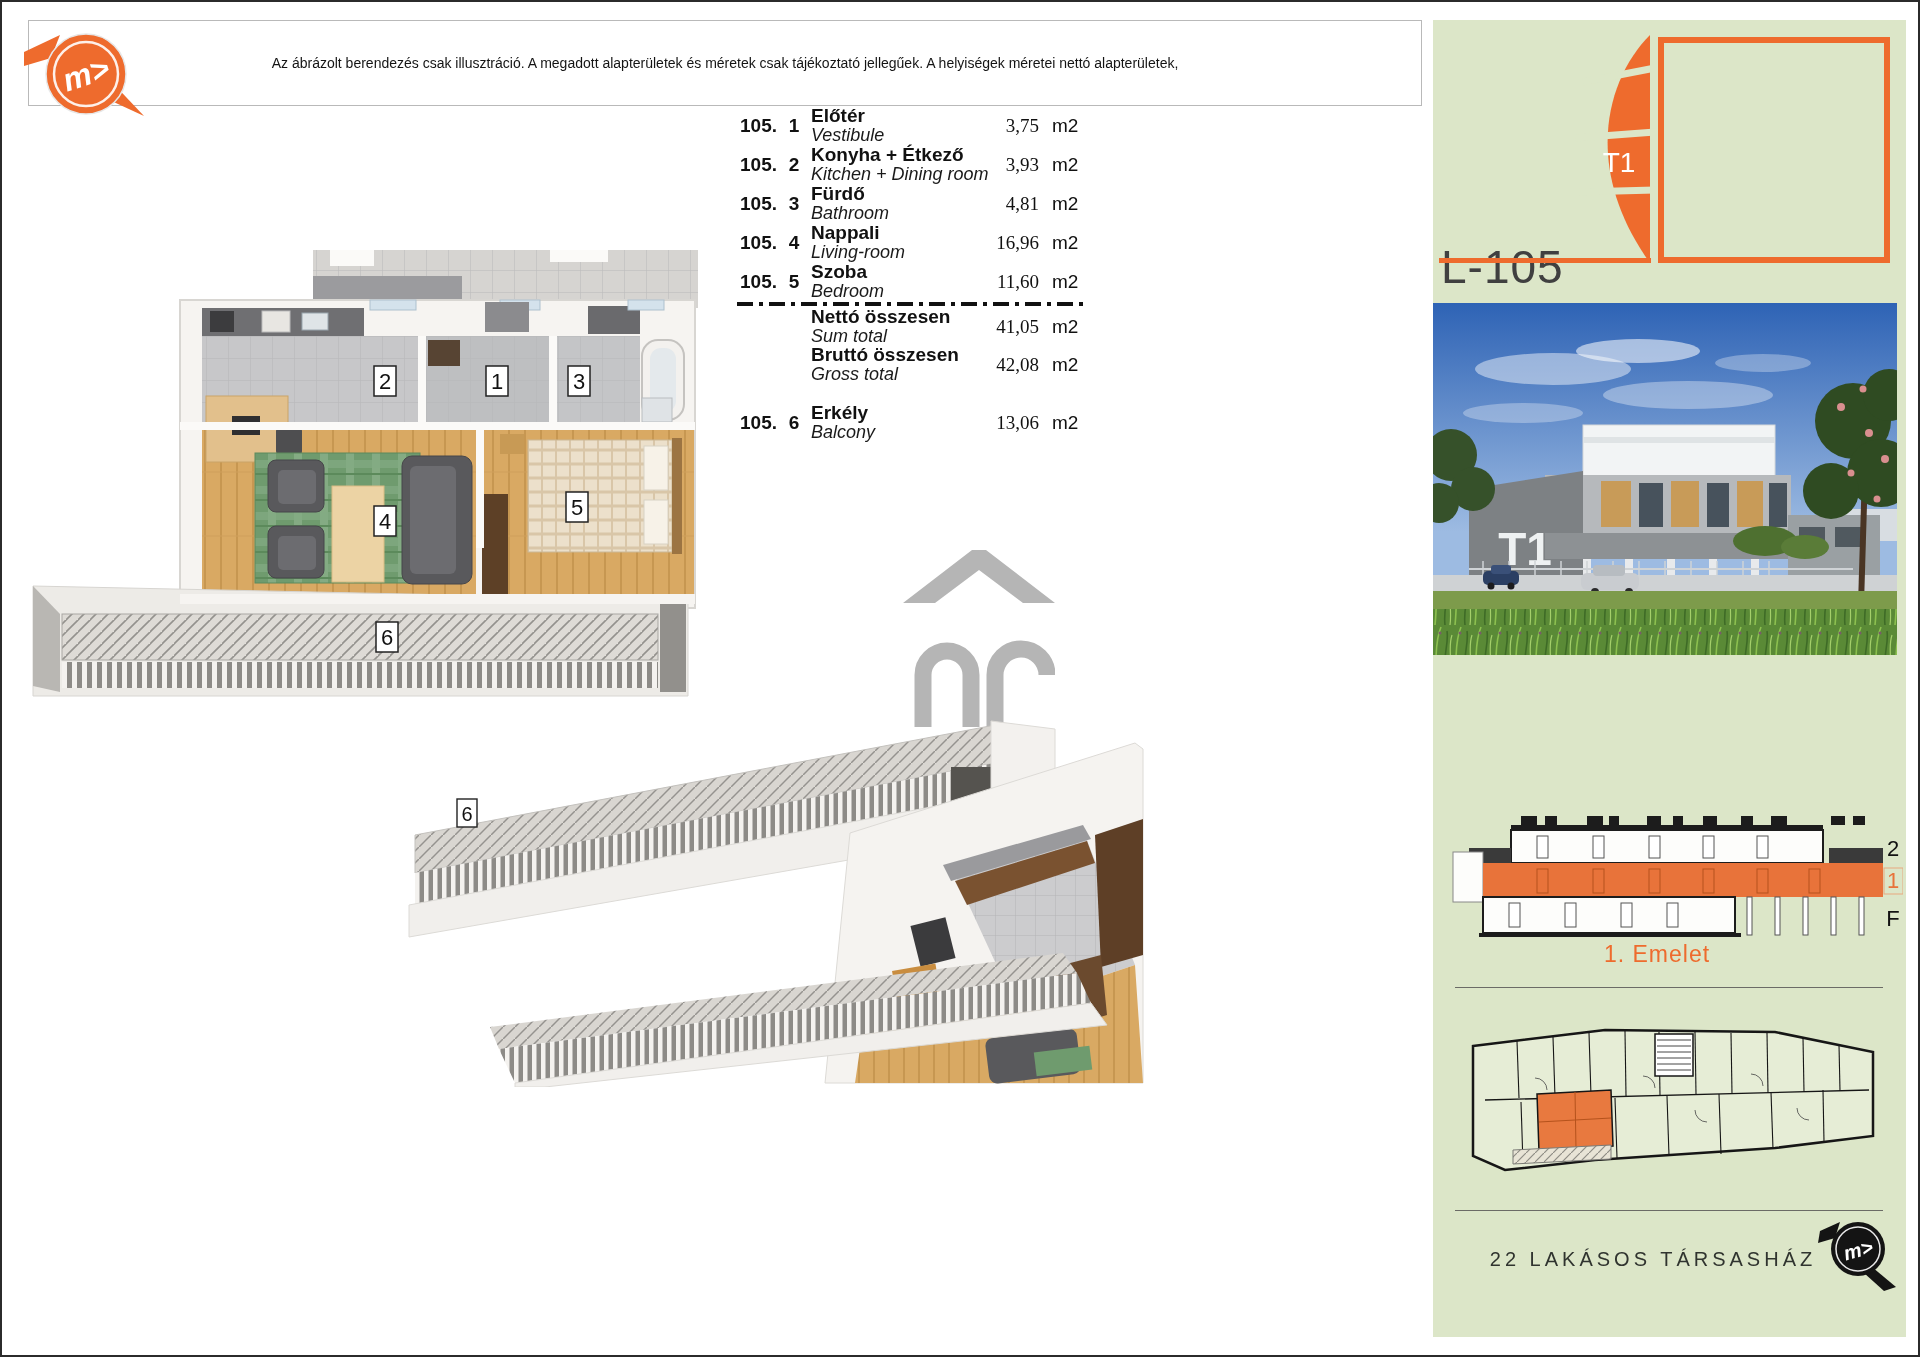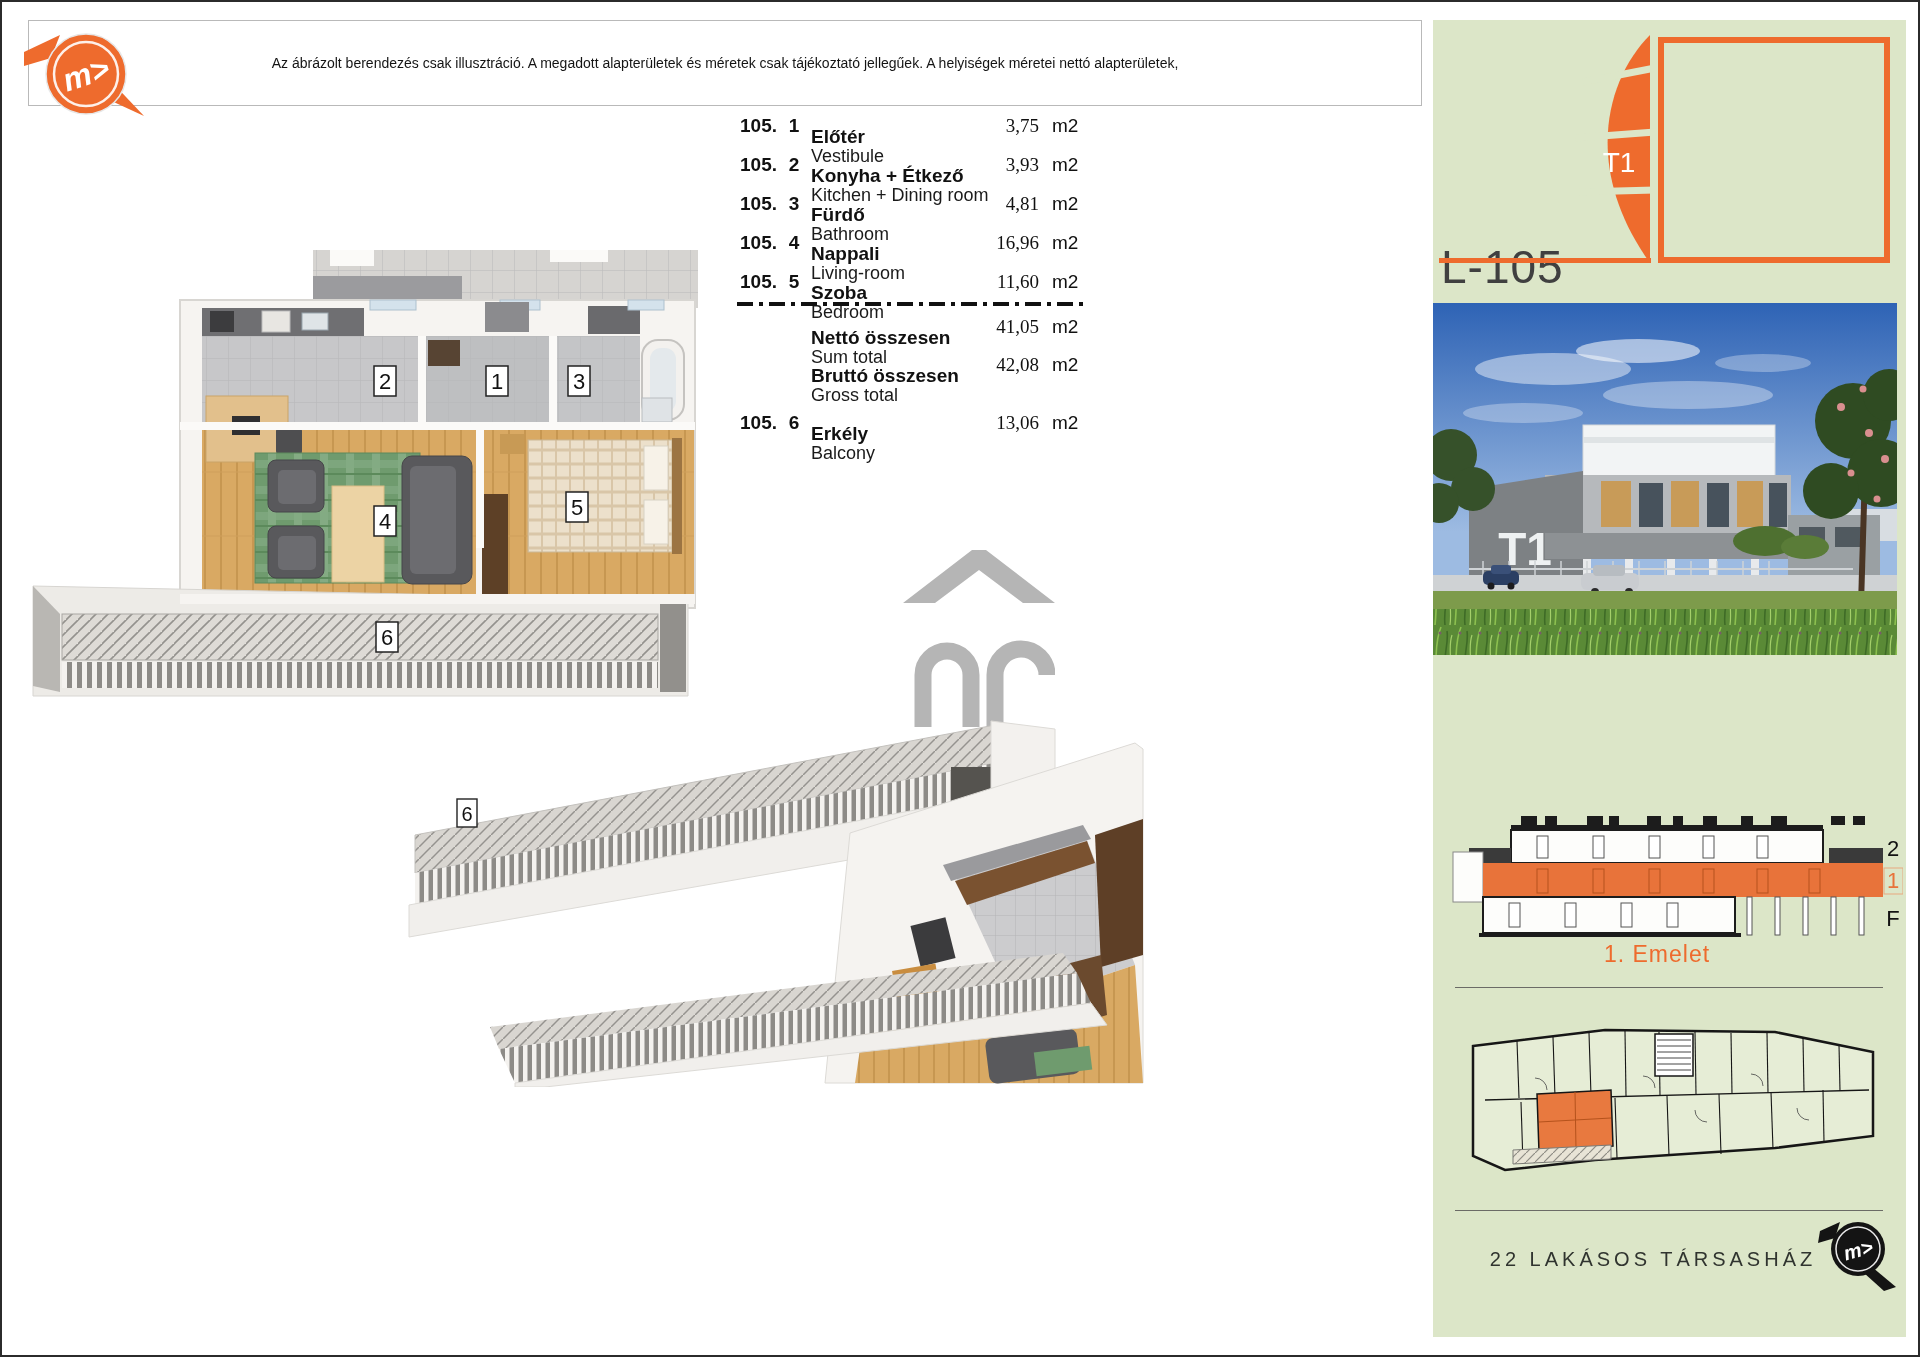--- a/index.html
+++ b/index.html
@@ -17,22 +17,22 @@
   }
   .disclaimer-box .line{font-size:14px;line-height:26px;color:#141414;text-align:center;}
   .brand-logo{position:absolute;left:24px;top:22px;width:122px;height:96px;z-index:5;}
   
   .area-table{position:absolute;left:735px;top:106px;width:352px;}
   .arow{position:absolute;left:0;width:352px;height:39px;display:grid;
         grid-template-columns:42px 34px 150px 78px 48px;}
   .arow .code{font-weight:bold;font-size:19px;text-align:right;line-height:39px;}
   .arow .num{font-weight:bold;font-size:19px;text-align:center;line-height:39px;}
   .arow .names{display:flex;flex-direction:column;justify-content:center;}
-  .arow .hu{font-weight:bold;font-size:19px;line-height:19.5px;white-space:nowrap;margin-top:21px;}
-  .arow .en{font-size:18px;line-height:19.5px;color:#1a1a1a;white-space:nowrap;}
+  .arow .hu{font-weight:bold;font-size:19px;line-height:19.5px;white-space:nowrap;}
+  .arow .en{font-style:italic;font-size:18px;line-height:19.5px;color:#1a1a1a;white-space:nowrap;}
   .arow .val{font-size:19px;text-align:right;line-height:39px;font-family:Liberation Serif, serif;}
   .arow .unit{font-size:19px;text-align:left;padding-left:13px;line-height:39px;}
   .dashdot{
     position:absolute;left:2px;width:348px;height:4px;
     background:repeating-linear-gradient(90deg,#111 0 16px,transparent 16px 22px,#111 22px 26px,transparent 26px 32px);
   }
   
   .oc-block{position:absolute;left:903px;top:545px;width:170px;}
   .oc-word{font-size:37px;font-weight:bold;color:#a9a9a9;letter-spacing:1px;
            transform:scaleX(.82);transform-origin:left center;line-height:47px;white-space:nowrap;}

